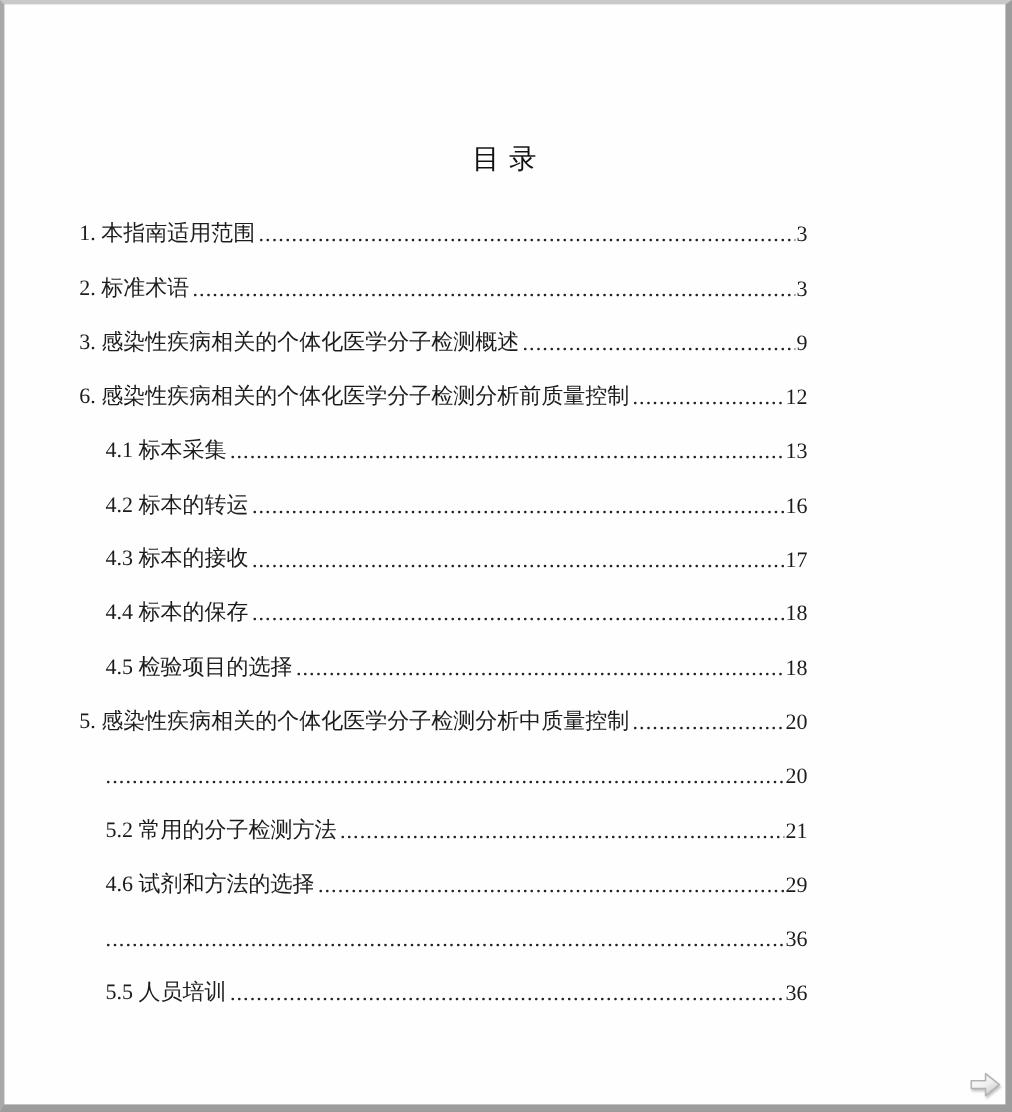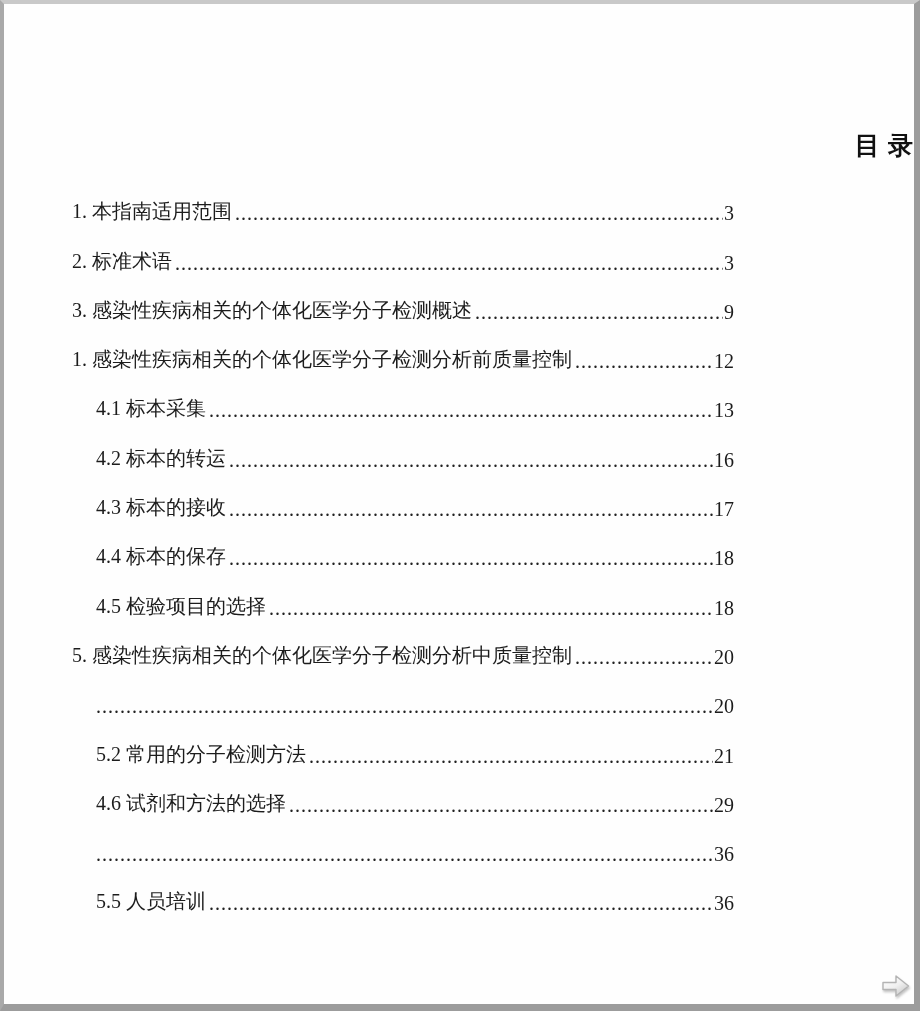--- a/index.html
+++ b/index.html
@@ -15,24 +15,24 @@
     box-sizing: border-box;
     background: #fefefe;
     border-top: 4px solid #c9c9c9;
     border-left: 4px solid #a9a9a9;
     border-right: 6px solid #9c9c9c;
     border-bottom: 7px solid #9c9c9c;
   }
   .doc-title {
     position: absolute;
     top: 126px; left: 0; right: 0;
-    text-align: right;
+    text-align: center;
     font-size: 25px;
     line-height: 32px;
-    font-weight: bold;
+    font-weight: normal;
     letter-spacing: 1px;
     color: #111111;
   }
   .toc {
     position: absolute;
     top: 172px;
     left: 68px;
     width: 662px;
   }
   .toc-row {
@@ -92,21 +92,21 @@
       <span class="toc-page">3</span>
     </div>
 
     <div class="toc-row">
       <span class="toc-label">3. 感染性疾病相关的个体化医学分子检测概述</span>
       <span class="leader">........................................................................................................................................................................................................</span>
       <span class="toc-page">9</span>
     </div>
 
     <div class="toc-row">
-      <span class="toc-label">1. 感染性疾病相关的个体化医学分子检测分析前质量控制</span>
+      <span class="toc-label">6. 感染性疾病相关的个体化医学分子检测分析前质量控制</span>
       <span class="leader">........................................................................................................................................................................................................</span>
       <span class="toc-page">12</span>
     </div>
 
     <div class="toc-row sub">
       <span class="toc-label">4.1 标本采集</span>
       <span class="leader">........................................................................................................................................................................................................</span>
       <span class="toc-page">13</span>
     </div>
 

